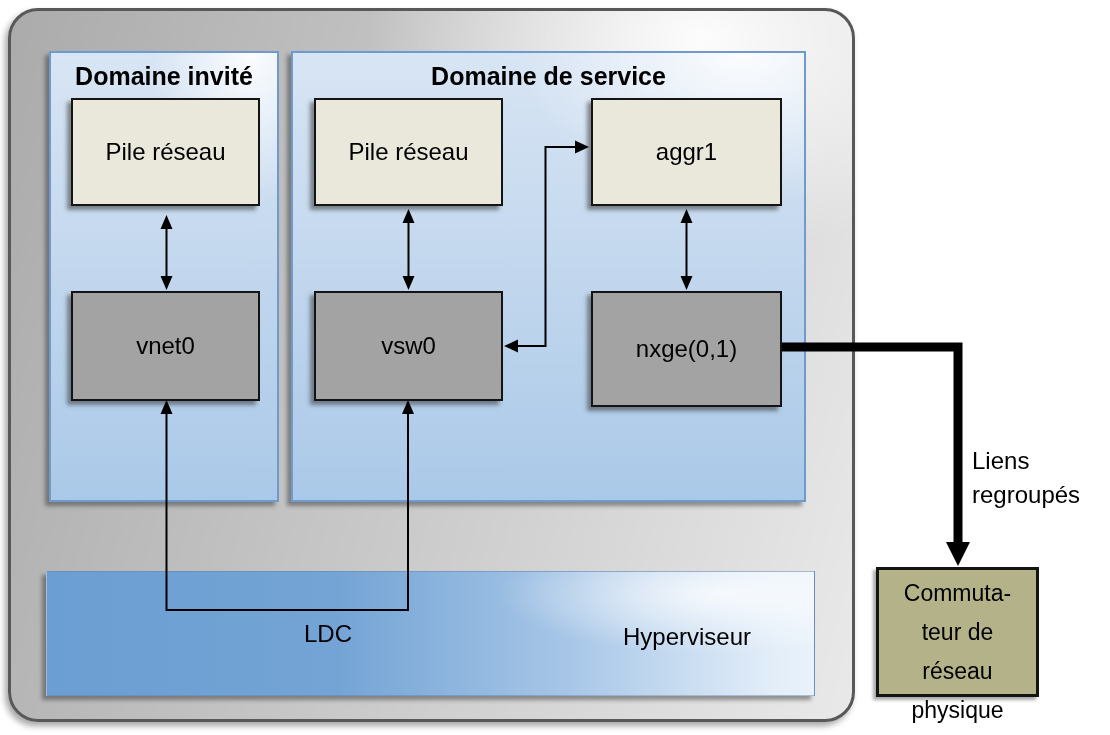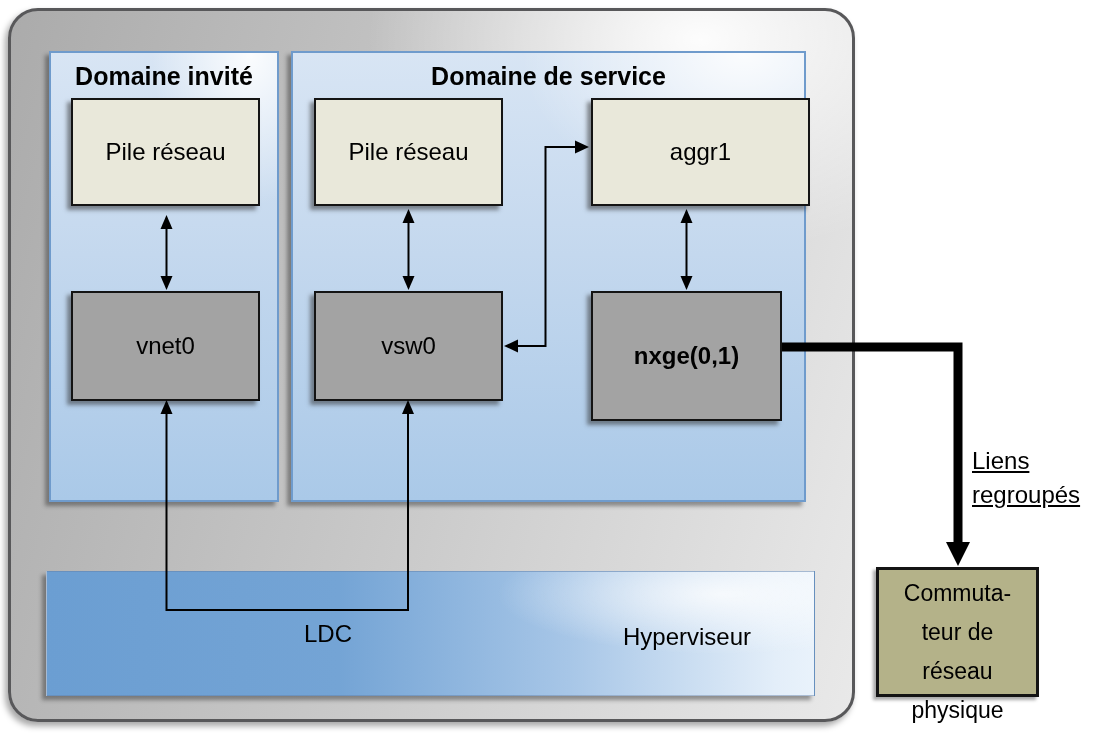--- a/index.html
+++ b/index.html
@@ -36,22 +36,22 @@
     position:absolute; display:flex; align-items:center; justify-content:center;
     font-size:24px; border:2px solid #141414;
     box-shadow:-4px 4px 4px rgba(40,40,40,0.5);
   }
   .node-cream { background:#e9e8da;text-align:right; }
   .node-olive { background:#a3a3a3; }
   #pile-guest   { left:71px;  top:98px;  width:189px; height:108px; }
   #vnet0        { left:71px;  top:291px; width:189px; height:110px; }
   #pile-service { left:314px; top:98px;  width:189px; height:108px; }
   #vsw0         { left:314px; top:291px; width:189px; height:110px; }
-  #aggr1        { left:591px; top:98px;  width:219px; height:108px; }
-  #nxge         { left:591px; top:291px; width:191px; height:130px;font-weight:bold; }
+  #aggr1        { left:591px; top:98px;  width:191px; height:108px; }
+  #nxge         { left:591px; top:291px; width:191px; height:116px; }
 
   
   .hypervisor {
     position:absolute; left:46px; top:571px; width:769px; height:125px;
     border:1px solid rgba(100,130,170,0.5);
     background:
       radial-gradient(ellipse 45% 75% at 88% 18%, rgba(255,255,255,0.8), rgba(255,255,255,0) 65%),
       linear-gradient(to right, #6b9ed2 0%, #74a4d5 38%, #a7c6e7 68%, #e3eef9 95%, #e9f2fb 100%);
     box-shadow:-4px 4px 4px rgba(40,40,40,0.45);
   }
@@ -61,21 +61,21 @@
   
   .switch-box {
     position:absolute; left:876px; top:567px; width:163px; height:130px;
     background:#b4b289; border:3px solid #141414;
     font-size:23px; line-height:39px; text-align:center; padding-top:4px;
     white-space:pre-line;
     box-shadow:-3px 3px 3px rgba(40,40,40,0.4);
   }
   .links-label {
     position:absolute; left:972px; top:444px;
-    font-size:24px; line-height:34px; white-space:pre-line;text-decoration:underline;
+    font-size:24px; line-height:34px; white-space:pre-line;
   }
 
   
   svg.connectors { position:absolute; left:0; top:0; width:1110px; height:735px; pointer-events:none; }
   .connector line, .connector polyline { stroke:#000; stroke-width:2; fill:none; }
   .connector polygon { fill:#000; stroke:none; }
   .connector-thick polyline { stroke:#000; stroke-width:9; fill:none; }
   .connector-thick polygon { fill:#000; stroke:none; }
 </style>
 </head>

